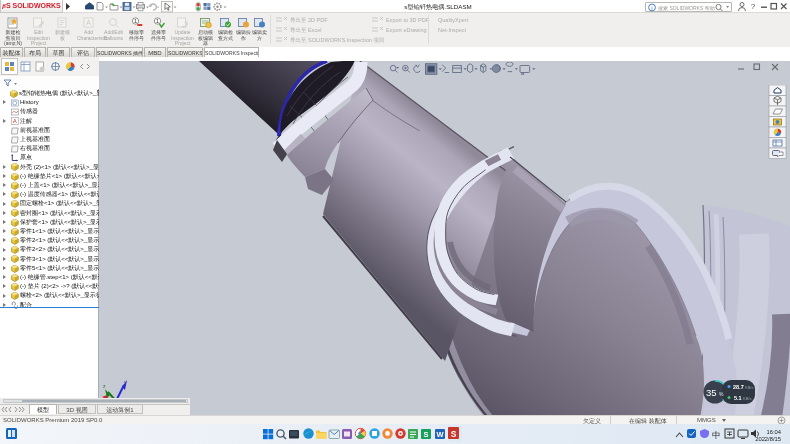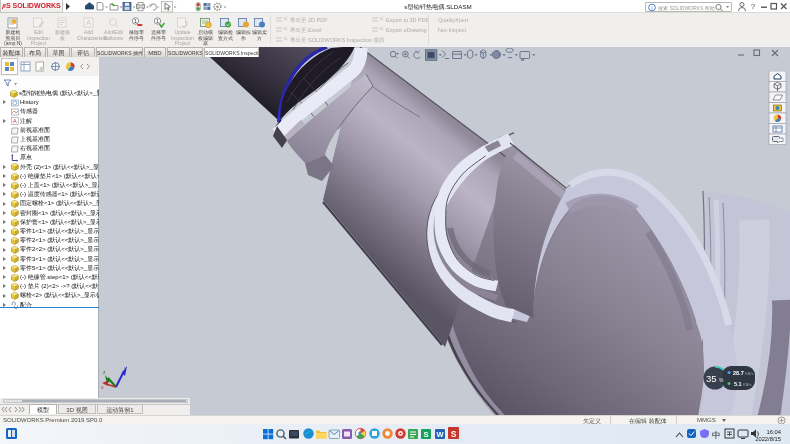--- a/index.html
+++ b/index.html
@@ -4,21 +4,21 @@
 *{margin:0;padding:0;box-sizing:border-box}
 html,body{width:790px;height:444px;overflow:hidden;font-family:"Liberation Sans",sans-serif;position:relative;background:#fff}
 .abs{position:absolute}
 #titlebar{left:0;top:0;width:790px;height:13px;background:#fff;border-bottom:1px solid #dcdad7}
 #logo{left:0;top:0;width:63px;height:13px;background:linear-gradient(#fefefe,#ececec);border:1px solid #c9c6c2;border-top:none;display:flex;align-items:center;justify-content:center}
 #logo .tx{color:#d21f2c;font-size:7px;font-weight:bold;letter-spacing:0;white-space:nowrap}
 #ribbon{left:0;top:13px;width:790px;height:34px;background:#f0efed}
 #tabstrip{left:0;top:47px;width:258px;height:10px;background:#e8e6e3;z-index:30}
 .rtab{position:absolute;top:0;height:10px;font-size:6px;color:#3a3a3a;text-align:center;line-height:10px;background:linear-gradient(#f5f4f2,#dbd8d4);border:1px solid #b6b3ae;border-bottom:none;white-space:nowrap;overflow:hidden}
 .rtab.active{background:#fff;border-color:#b6b3ae;z-index:2}
-#viewport{left:99px;top:47px;width:691px;height:368px;background:#c6cad2;z-index:1;overflow:hidden}
+#viewport{left:99px;top:61px;width:691px;height:368px;background:#c6cad2;z-index:1;overflow:hidden}
 #panel{left:0;top:57px;width:99px;height:358px;background:#fff;border-right:1px solid #a9adb5;z-index:20}
 #bottombars{left:0;top:404px;width:790px;height:11px;z-index:40}
 #statusbar{left:0;top:415px;width:790px;height:9px;background:#f4f3f2;border-top:1px solid #d8d6d3;z-index:45}
 #taskbar{left:0;top:424px;width:790px;height:20px;background:linear-gradient(90deg,#f3f6fa 0%,#e9eef6 40%,#dde8f3 100%);z-index:50}
 .rbtn{position:absolute;top:2px;height:32px;text-align:center;font-size:5px;line-height:5.5px;color:#a7a5a2}
 .rbtn.en{color:#4a4a48}
 .rbtn .ic{display:block;margin:1px auto 1px auto;width:13px;height:13px}
 .rlist{position:absolute;font-size:5.5px;color:#aeaca9;white-space:nowrap}
 .sep{position:absolute;top:2px;height:29px;width:1px;background:#dddbd8}
 .tree{position:absolute;font-size:6px;color:#111;white-space:nowrap;line-height:9px}

